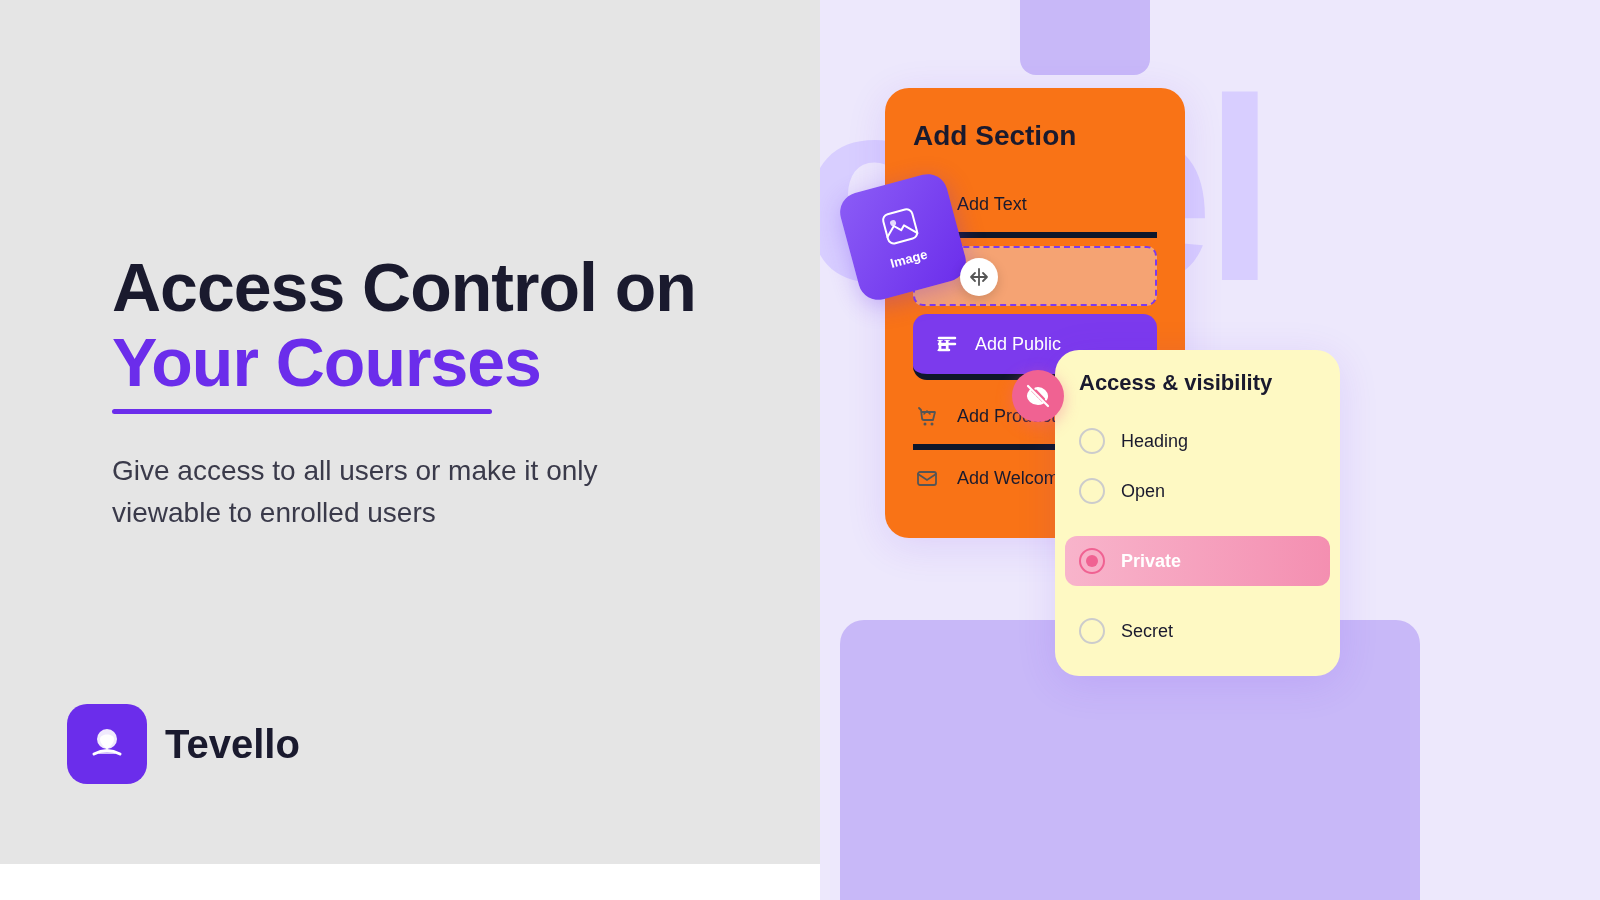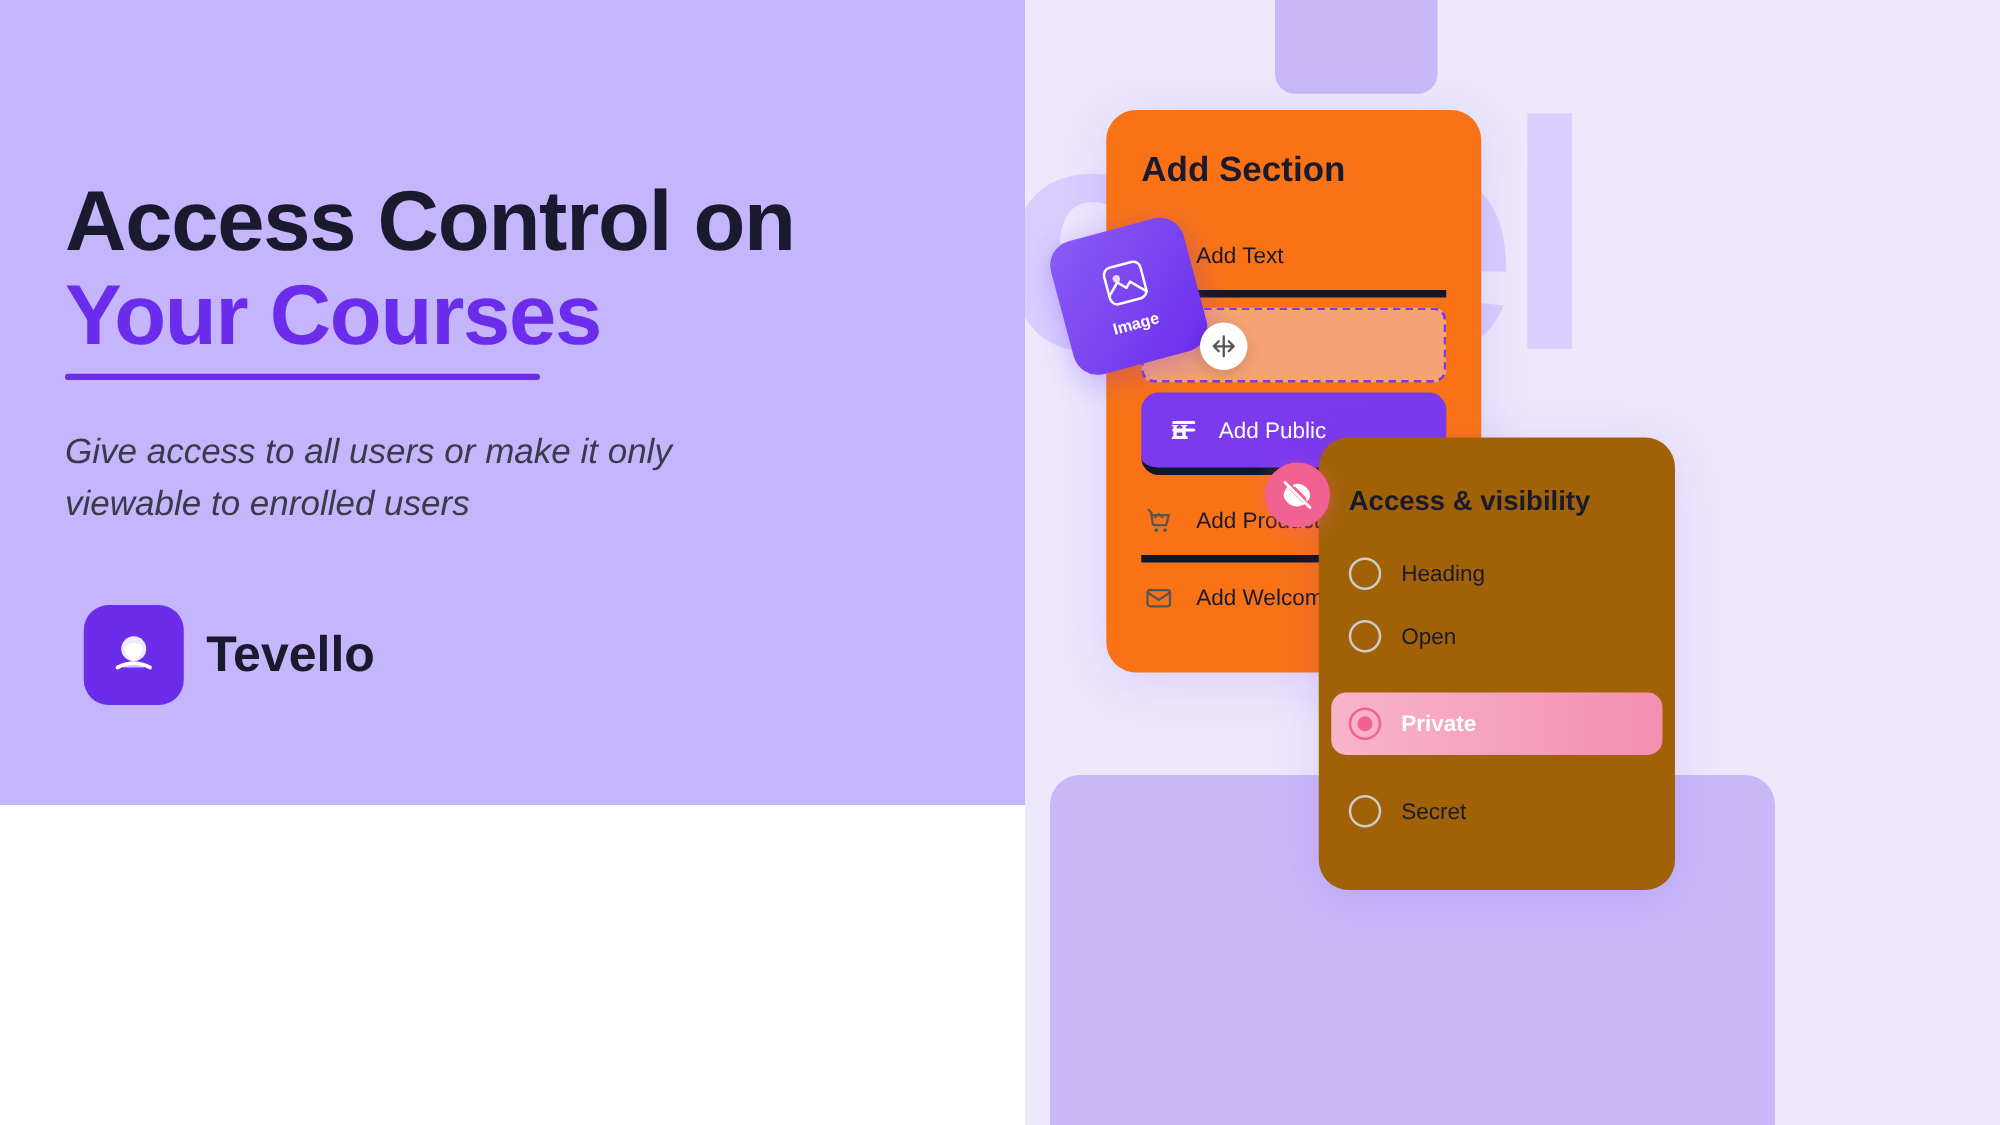--- a/index.html
+++ b/index.html
@@ -9,26 +9,26 @@
       height: 900px;
       overflow: hidden;
       font-family: -apple-system, BlinkMacSystemFont, 'Segoe UI', sans-serif;
       background: #fff;
       display: flex;
     }
 
     
     .left-panel {
       width: 820px;
-      height: 644px;
-      background: #c4b5fd;
+      height: 864px;
+      background: #e5e5e5;
       display: flex;
       flex-direction: column;
       justify-content: center;
-      padding: 0 52px;
+      padding: 0 112px;
       position: relative;
     }
 
     .hero-title-black {
       font-size: 68px;
       font-weight: 900;
       color: #1a1a2e;
       line-height: 1.1;
       letter-spacing: -1px;
     }
@@ -51,21 +51,20 @@
       margin-bottom: 36px;
     }
 
     .hero-description {
       font-size: 28px;
       color: #3a3a4a;
       line-height: 1.5;
       font-weight: 400;
       max-width: 580px;
       margin-bottom: 80px;
-      font-style: italic;
     }
 
     .brand-logo {
       display: flex;
       align-items: center;
       gap: 18px;
       position: absolute;
       bottom: 80px;
       left: 67px;
       justify-content: center;
@@ -254,23 +253,23 @@
       z-index: 16;
       font-size: 18px;
     }
 
     
     .access-card {
       position: absolute;
       top: 350px;
       left: 235px;
       width: 285px;
-      background: #a16207;
+      background: #fef9c3;
       border-radius: 24px;
-      padding: 38px 24px;
+      padding: 20px 24px;
       box-shadow: 0 8px 40px rgba(107, 45, 235, 0.12);
       z-index: 12;
     }
 
     .access-card-title {
       font-size: 22px;
       font-weight: 800;
       color: #1a1a2e;
       margin-bottom: 20px;
     }

